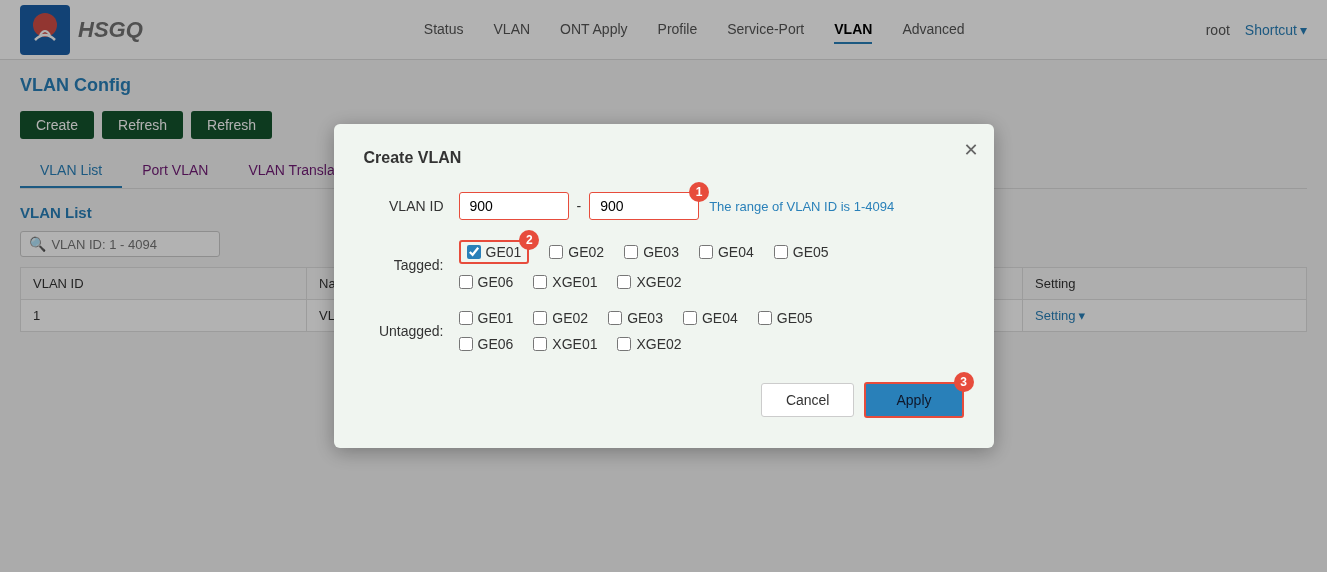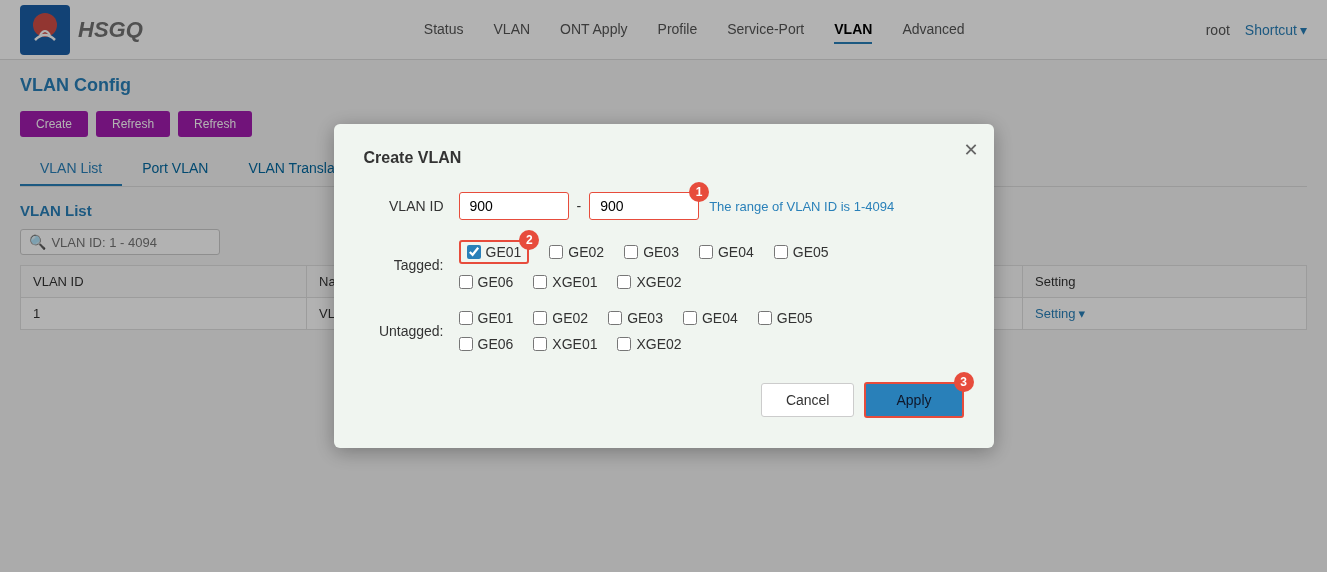--- a/index.html
+++ b/index.html
@@ -78,40 +78,40 @@
       font-size: 18px;
       font-weight: bold;
       margin-bottom: 15px;
     }
     .toolbar {
       display: flex;
       gap: 8px;
       margin-bottom: 15px;
     }
     .btn-toolbar {
-      background: #a21caf;
+      background: #14532d;
       color: #fff;
       border: none;
       padding: 6px 16px;
       border-radius: 3px;
       cursor: pointer;
-      font-size: 12px;
+      font-size: 14px;
     }
 
     
     .tabs {
       display: flex;
       border-bottom: 1px solid #ddd;
       margin-bottom: 15px;
     }
     .tab {
       padding: 8px 20px;
       cursor: pointer;
       font-size: 14px;
-      color: #0369a1;
+      color: #701a75;
       border-bottom: 2px solid transparent;
     }
     .tab.active {
       color: #2980b9;
       border-bottom: 2px solid #2980b9;
     }
 
     
     .vlan-section-title {
       color: #2980b9;

